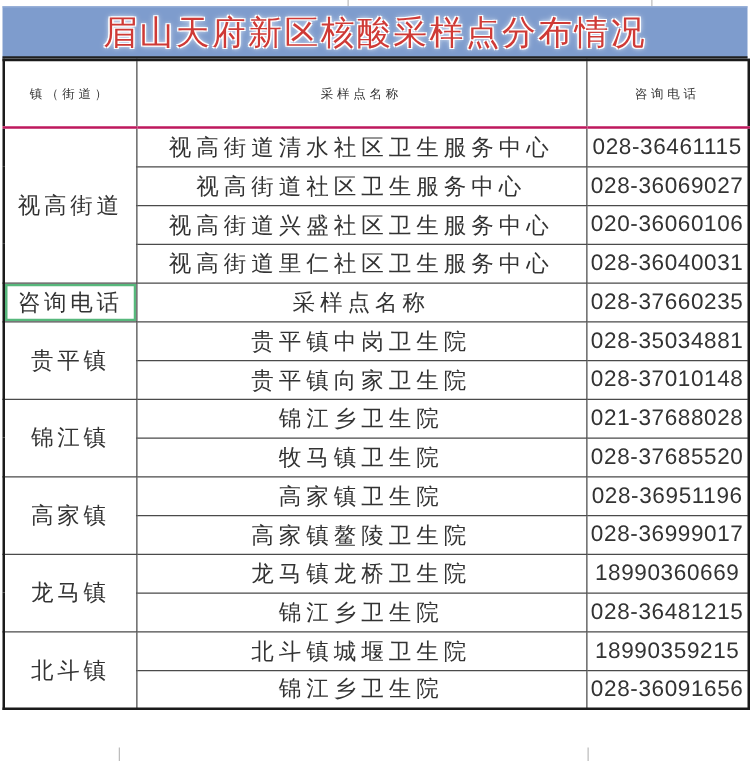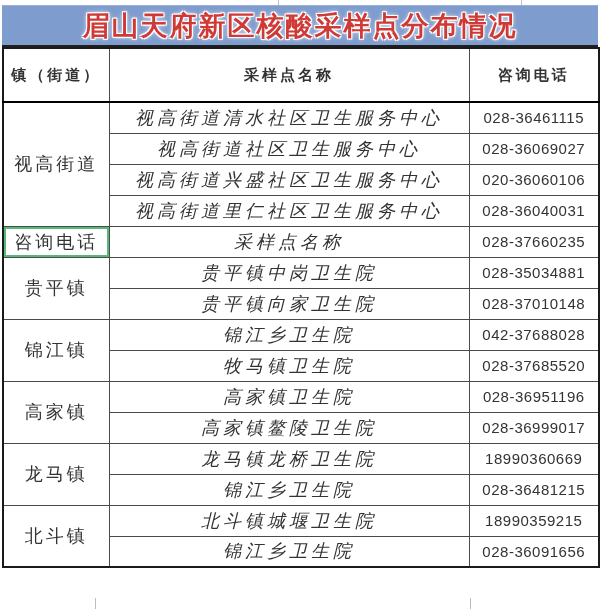--- a/index.html
+++ b/index.html
@@ -9,39 +9,39 @@
   
   .strip-line{position:absolute;width:1px;background:#bdbdbd;}
   .top-strip .strip-line{top:0;height:5px;}
   .bottom-strip .strip-line{top:598px;height:11px;}
 
   
   .title-bar{position:absolute;left:2px;top:5px;width:596px;height:42px;
     background:#7e9ccd;border-top:1px solid #96aed8;border-bottom:2px solid #1f1f1f;
     display:flex;align-items:center;justify-content:center;box-sizing:border-box;}
   .title-text{font-family:"Liberation Sans","DejaVu Sans",sans-serif;
-    font-size:27px;font-weight:bold;letter-spacing:2px;color:#cf3a36;
+    font-size:27px;font-weight:normal;letter-spacing:2px;color:#cf3a36;
     text-shadow:-1px -1px 0 #fff,1px -1px 0 #fff,-1px 1px 0 #fff,1px 1px 0 #fff,
       0 0 3px #fff,0 0 5px #fff;}
 
   
   table.sheet{position:absolute;left:2px;top:47px;width:596px;border-collapse:collapse;
     table-layout:fixed;background:#fff;}
   table.sheet col.c1{width:106px;}
   table.sheet col.c2{width:360px;}
   table.sheet col.c3{width:130px;}
   table.sheet td,table.sheet th{border:1px solid #4a4a4a;box-sizing:border-box;
     text-align:center;vertical-align:middle;color:#333;background:#fff;padding:0 2px;}
   table.sheet{border:2px solid #1a1a1a;}
-  table.sheet th{height:54px;font-size:15px;font-weight:bold;letter-spacing:3px;
-    border-bottom:2px solid #000000;}
+  table.sheet th{height:54px;font-size:10px;font-weight:normal;letter-spacing:3px;
+    border-bottom:2px solid #be185d;}
   table.sheet td{height:31px;}
   td.town{font-size:18px;letter-spacing:3px;border-left:2px solid #1a1a1a;margin-left:41px;}
-  td.site{font-size:18px;letter-spacing:4px;white-space:nowrap;font-style:italic;}
-  td.phone{font-family:"Liberation Sans","DejaVu Sans",sans-serif;font-size:15px;
+  td.site{font-size:18px;letter-spacing:4px;white-space:nowrap;}
+  td.phone{font-family:"Liberation Sans","DejaVu Sans",sans-serif;font-size:18px;
     letter-spacing:0.5px;color:#3d3d3d;border-right:2px solid #1a1a1a;}
   th{border-left-width:2px;border-right-width:2px;}
   td.selected{box-shadow:inset 0 0 0 2px #57b87c;}
 </style>
 </head>
 <body>
 
 <div class="page">
 
   <div class="top-strip">
@@ -94,21 +94,21 @@
           <td class="site">贵平镇中岗卫生院</td>
           <td class="phone">028-35034881</td>
         </tr>
         <tr>
           <td class="site">贵平镇向家卫生院</td>
           <td class="phone">028-37010148</td>
         </tr>
         <tr>
           <td class="town" rowspan="2">锦江镇</td>
           <td class="site">锦江乡卫生院</td>
-          <td class="phone">042-37688028</td>
+          <td class="phone">021-37688028</td>
         </tr>
         <tr>
           <td class="site">牧马镇卫生院</td>
           <td class="phone">028-37685520</td>
         </tr>
         <tr>
           <td class="town" rowspan="2">高家镇</td>
           <td class="site">高家镇卫生院</td>
           <td class="phone">028-36951196</td>
         </tr>

